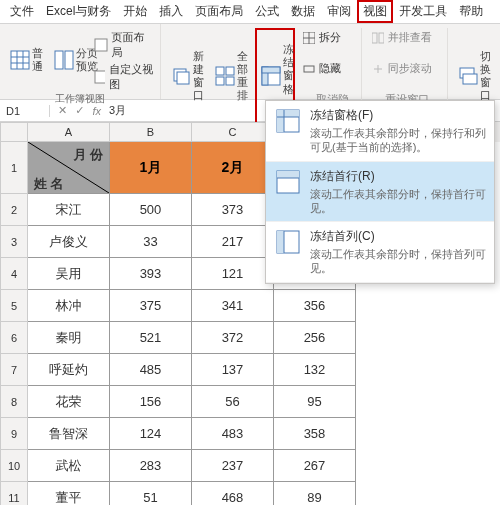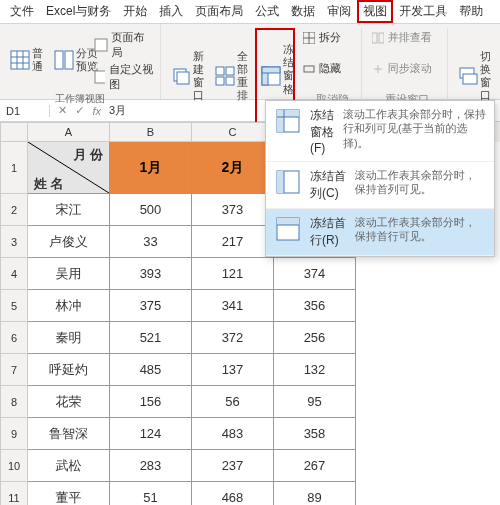--- a/index.html
+++ b/index.html
@@ -26,30 +26,30 @@
 .sheet{position:relative}
 .colheads{display:flex;height:20px;background:#f3f2f1}
 .corner{width:28px;border:1px solid #ccc;background:#f3f2f1}
 .colh{width:82px;border:1px solid #ccc;border-left:none;text-align:center;line-height:18px;font-size:11px;background:#f3f2f1}
 .colh.sel{background:#d4e8d0}
 .row{display:flex;height:32px}
 .row.hdr{height:52px}
 .rh{width:28px;border:1px solid #ccc;border-top:none;text-align:center;font-size:11px;background:#f3f2f1;display:flex;align-items:center;justify-content:center}
 .cell{width:82px;border:1px solid #999;border-left:none;border-top:none;display:flex;align-items:center;justify-content:center;font-size:13px;background:#fff}
 .cell.oh{background:#e8853f;color:#000;font-weight:bold;font-size:14px}
-.cell.namecell{position:relative;background:#e5e5e5}
+.cell.namecell{position:relative;background:#a3a3a3}
 .diag{position:absolute;inset:0}
 .diag svg{width:100%;height:100%}
 .diag .t1{position:absolute;top:4px;right:6px;font-size:13px;font-weight:bold}
 .diag .t2{position:absolute;bottom:0;left:6px;font-size:13px;font-weight:bold}
 .dropdown{position:absolute;top:100px;left:265px;width:230px;background:#fff;border:1px solid #c8c6c4;box-shadow:2px 2px 8px rgba(0,0,0,.2);z-index:10}
 .dditem{display:flex;gap:8px;padding:6px 8px;border-bottom:1px solid #f0f0f0}
 .dditem.hl{background:#cde6f7}
 .ddicon{width:28px;height:28px;flex-shrink:0;display:flex;align-items:center;justify-content:center}
-.ddtext{display:flex;flex-direction:row;gap:2px}
+.ddtext{display:flex;flex-direction:column;gap:2px}
 .ddtitle{font-size:12px;color:#333}
 .dddesc{font-size:11px;color:#666;line-height:1.3}
 svg{display:block}
 </style>
 </head>
 <body>
 
 <div class="menubar">
   <span>文件</span>
   <span>Excel与财务</span>
@@ -316,39 +316,39 @@
           <rect x="1" y="1" width="22" height="7" fill="#cde0f0"></rect>
           <line x1="8" y1="1" x2="8" y2="23" stroke="#4a7ab5"></line>
           <line x1="1" y1="8" x2="23" y2="8" stroke="#4a7ab5"></line>
         </svg>
       </div>
     <div class="ddtext">
         <div class="ddtitle">冻结窗格(F)</div>
         <div class="dddesc">滚动工作表其余部分时，保持行和列可见(基于当前的选择)。</div>
       </div>
   </div>
+  <div class="dditem hl">
+    <div class="ddicon">
+        <svg width="24" height="24">
+          <rect x="1" y="1" width="22" height="22" fill="#fff" stroke="#4a7ab5"></rect>
+          <rect x="1" y="1" width="22" height="7" fill="#cde0f0"></rect>
+          <line x1="1" y1="8" x2="23" y2="8" stroke="#4a7ab5"></line>
+        </svg>
+      </div>
+    <div class="ddtext">
+        <div class="ddtitle">冻结首行(R)</div>
+        <div class="dddesc">滚动工作表其余部分时，保持首行可见。</div>
+      </div>
+  </div>
   <div class="dditem">
     <div class="ddicon">
         <svg width="24" height="24">
           <rect x="1" y="1" width="22" height="22" fill="#fff" stroke="#4a7ab5"></rect>
           <rect x="1" y="1" width="7" height="22" fill="#cde0f0"></rect>
           <line x1="8" y1="1" x2="8" y2="23" stroke="#4a7ab5"></line>
         </svg>
       </div>
     <div class="ddtext">
         <div class="ddtitle">冻结首列(C)</div>
         <div class="dddesc">滚动工作表其余部分时，保持首列可见。</div>
       </div>
   </div>
-  <div class="dditem hl">
-    <div class="ddicon">
-        <svg width="24" height="24">
-          <rect x="1" y="1" width="22" height="22" fill="#fff" stroke="#4a7ab5"></rect>
-          <rect x="1" y="1" width="22" height="7" fill="#cde0f0"></rect>
-          <line x1="1" y1="8" x2="23" y2="8" stroke="#4a7ab5"></line>
-        </svg>
-      </div>
-    <div class="ddtext">
-        <div class="ddtitle">冻结首行(R)</div>
-        <div class="dddesc">滚动工作表其余部分时，保持首行可见。</div>
-      </div>
-  </div>
 </div>
 
 </body></html>

